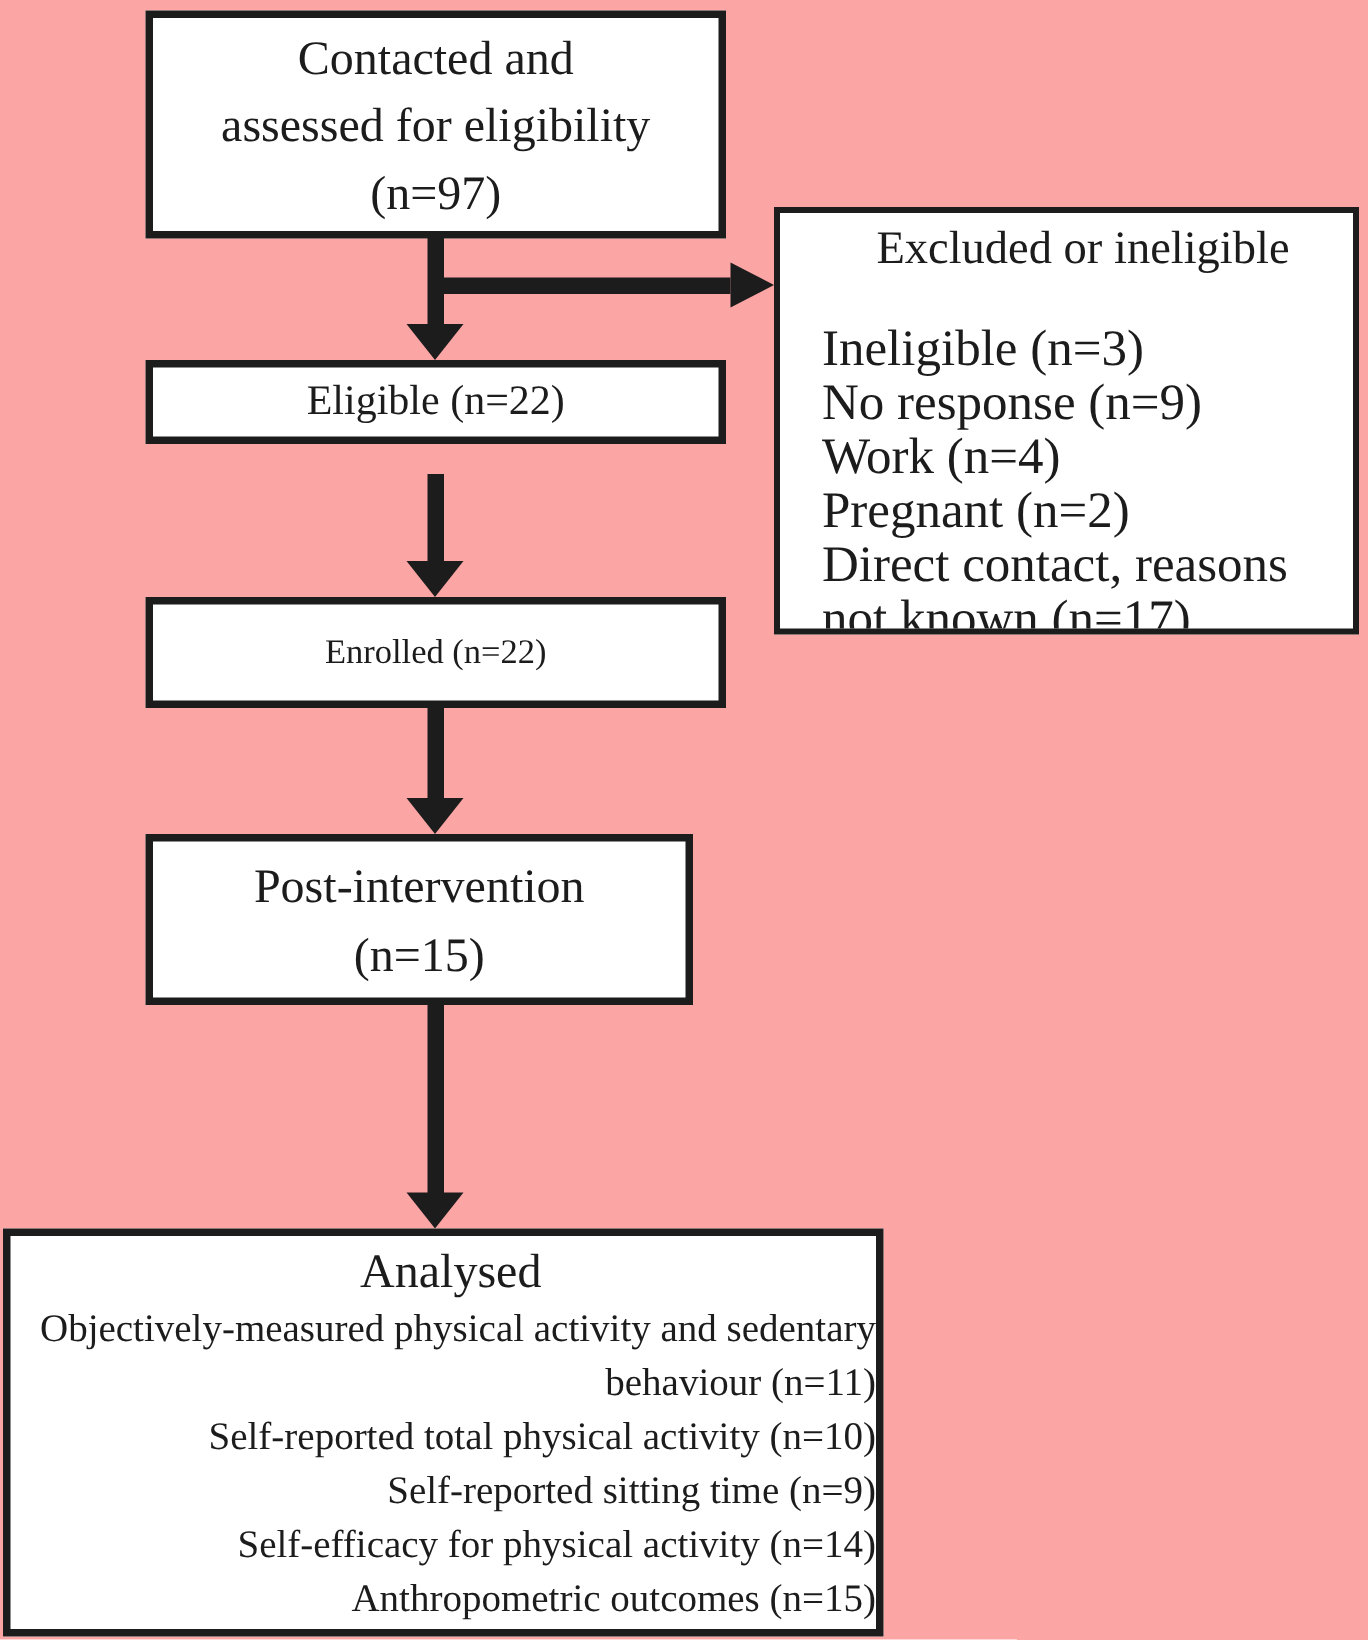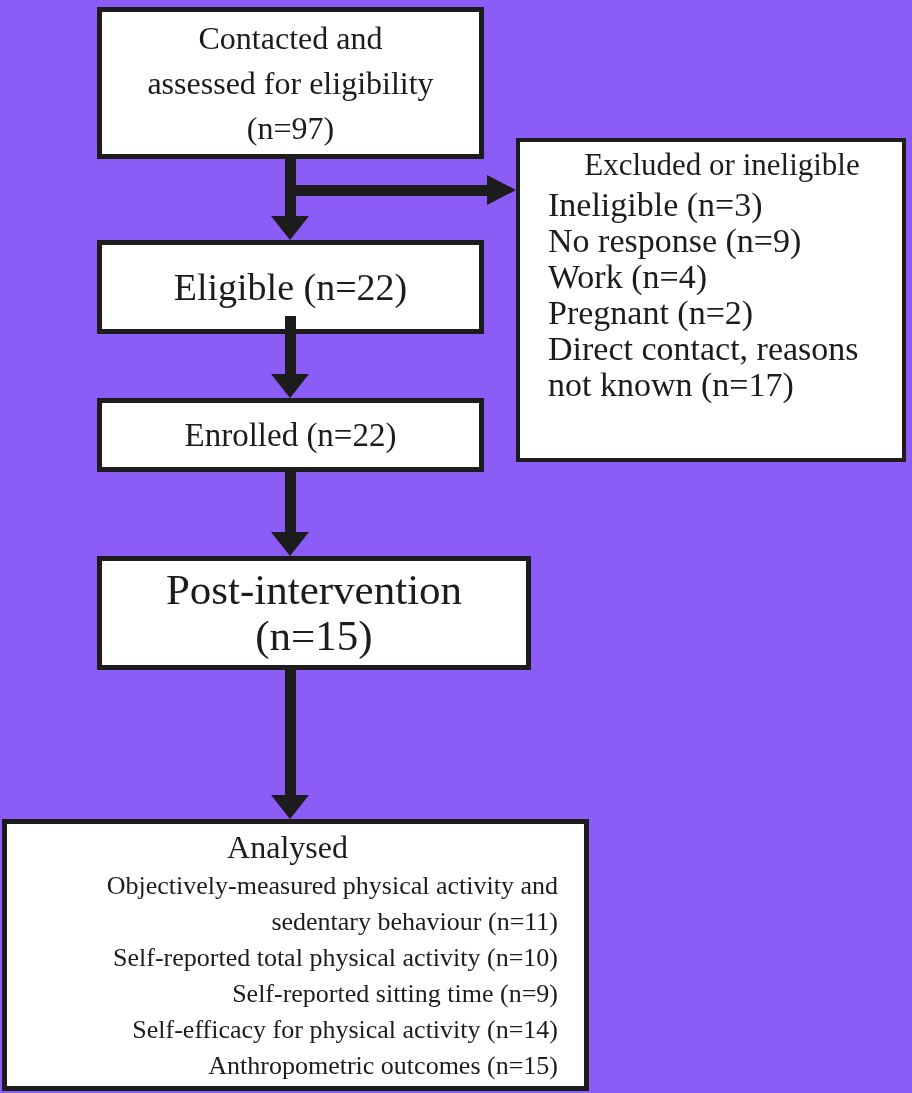--- a/index.html
+++ b/index.html
@@ -1,58 +1,59 @@
 <!DOCTYPE html>
 <html><head>
 <meta charset="utf-8">
 <style>
   :root { --ink: #1c1c1c; }
   html, body { margin: 0; padding: 0; background: #ffffff; }
   .canvas {
     position: relative;
     width: 912px;
     height: 1093px;
-    background: #8b5cf6;
+    background: #fca5a5;
     font-family: "Liberation Serif", "DejaVu Serif", serif;
     color: var(--ink);
     overflow: hidden;
   }
   .box {
     position: absolute;
     box-sizing: border-box;
     border: 5px solid var(--ink);
     background: #ffffff;
     display: flex;
     flex-direction: column;
     align-items: center;
     justify-content: center;
     text-align: center;
     overflow: hidden;
   }
   
   .box-contacted { left: 97px; top: 7px;   width: 387px; height: 152px; font-size: 32px; line-height: 45px; }
-  .box-eligible  { left: 97px; top: 240px; width: 387px; height: 94px;  font-size: 38px; }
-  .box-enrolled  { left: 97px; top: 398px; width: 387px; height: 74px;  font-size: 33px; }
-  .box-post      { left: 97px; top: 556px; width: 434px; height: 114px; font-size: 43px; line-height: 46px; }
+  .box-eligible  { left: 97px; top: 240px; width: 387px; height: 56px;  font-size: 28px; }
+  .box-enrolled  { left: 97px; top: 398px; width: 387px; height: 74px;  font-size: 23px; }
+  .box-post      { left: 97px; top: 556px; width: 365px; height: 114px; font-size: 32px; line-height: 46px; }
   
   .box-excluded {
-    left: 516px; top: 138px; width: 390px; height: 324px;
+    left: 516px; top: 138px; width: 390px; height: 285px;
     border-width: 4px;
     justify-content: flex-start;
     align-items: stretch;
     padding: 3px 6px 0 28px;
     text-align: left;
+    gap: 28px;
   }
   .box-excluded .box-title { font-size: 31px; line-height: 40px; text-align: center; margin-bottom: 2px; }
   .box-excluded .box-items { font-size: 34px; line-height: 36px; }
   
   .box-analysed {
     left: 2px; top: 819px; width: 587px; height: 272px;
     justify-content: flex-start;
-    padding: 2px 26px 0 10px;
+    padding: 2px 0 0 10px;
   }
   .box-analysed .box-title { font-size: 32px; line-height: 42px; }
   .box-analysed .box-items { font-size: 26px; line-height: 36px; text-align: right; width: 100%; }
   
   .vline { position: absolute; left: 285px; width: 11px; background: var(--ink); }
   .hline { position: absolute; height: 11px; background: var(--ink); }
   .head-down {
     position: absolute; left: 271px; width: 0; height: 0;
     border-left: 19px solid transparent;
     border-right: 19px solid transparent;

